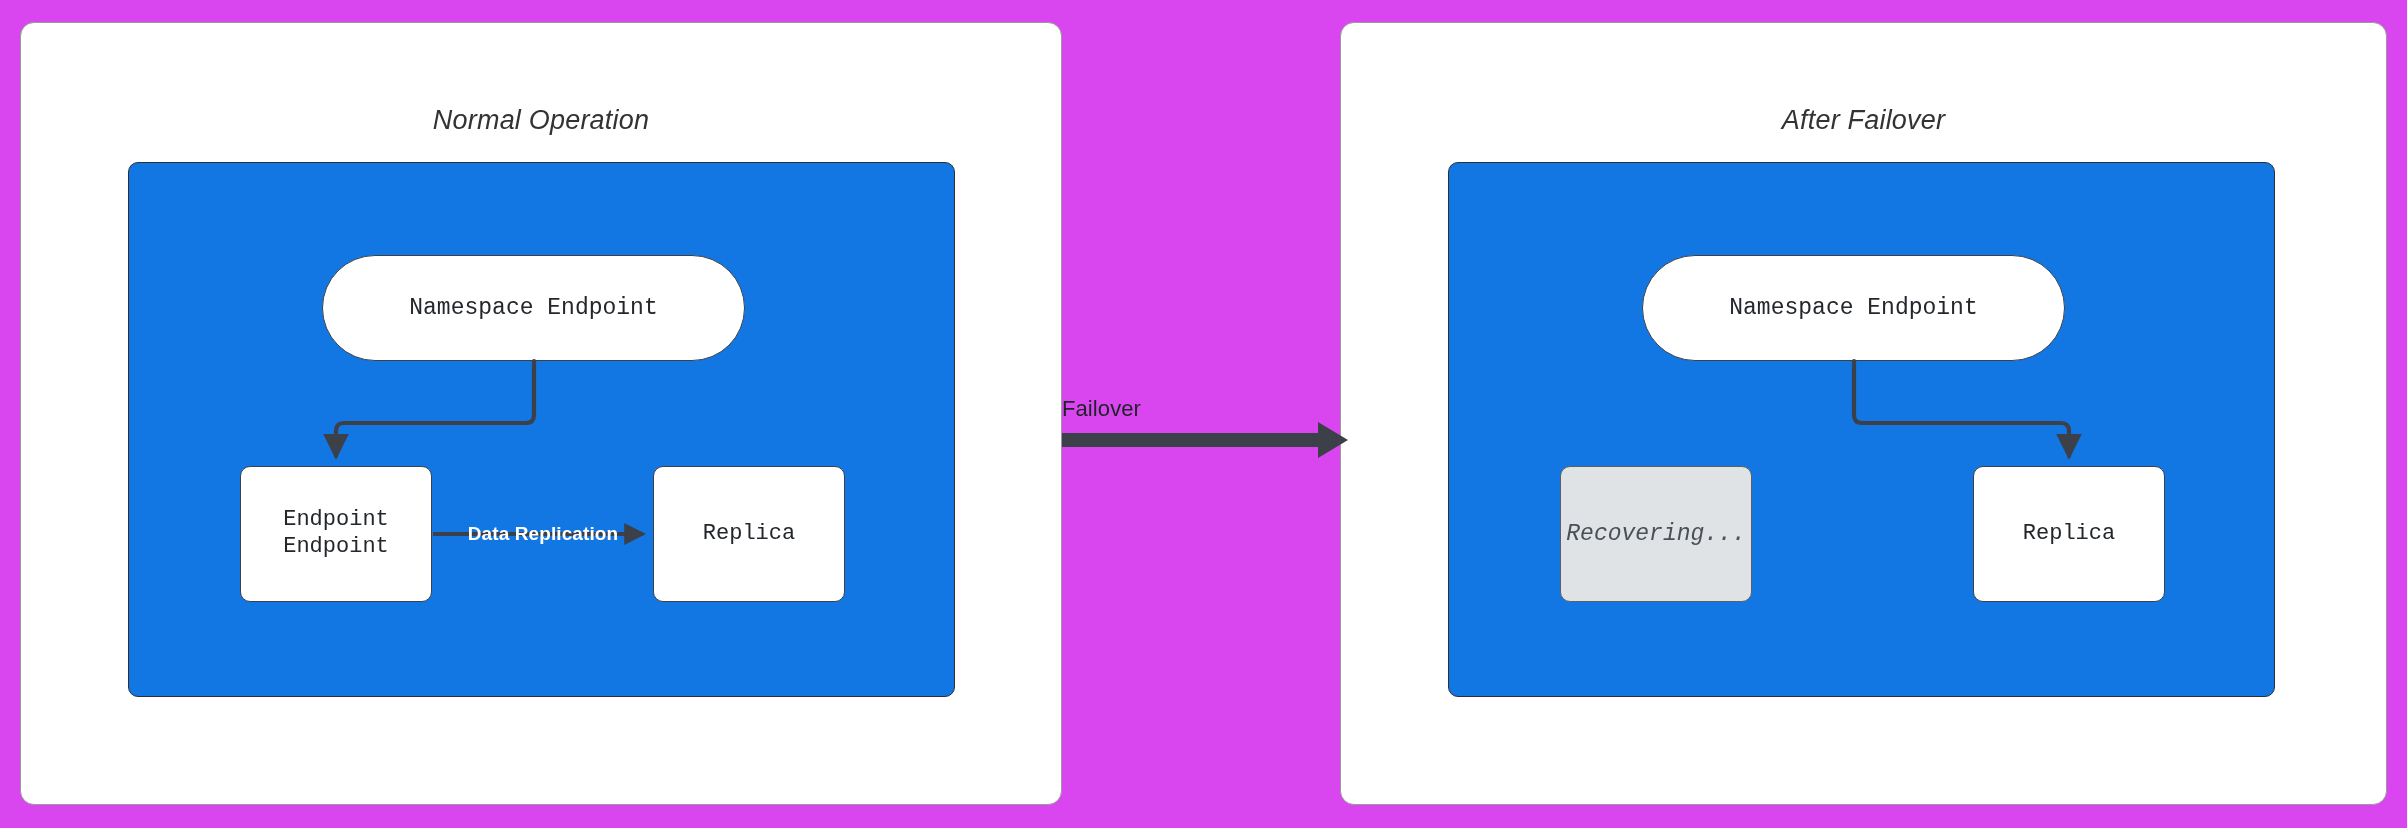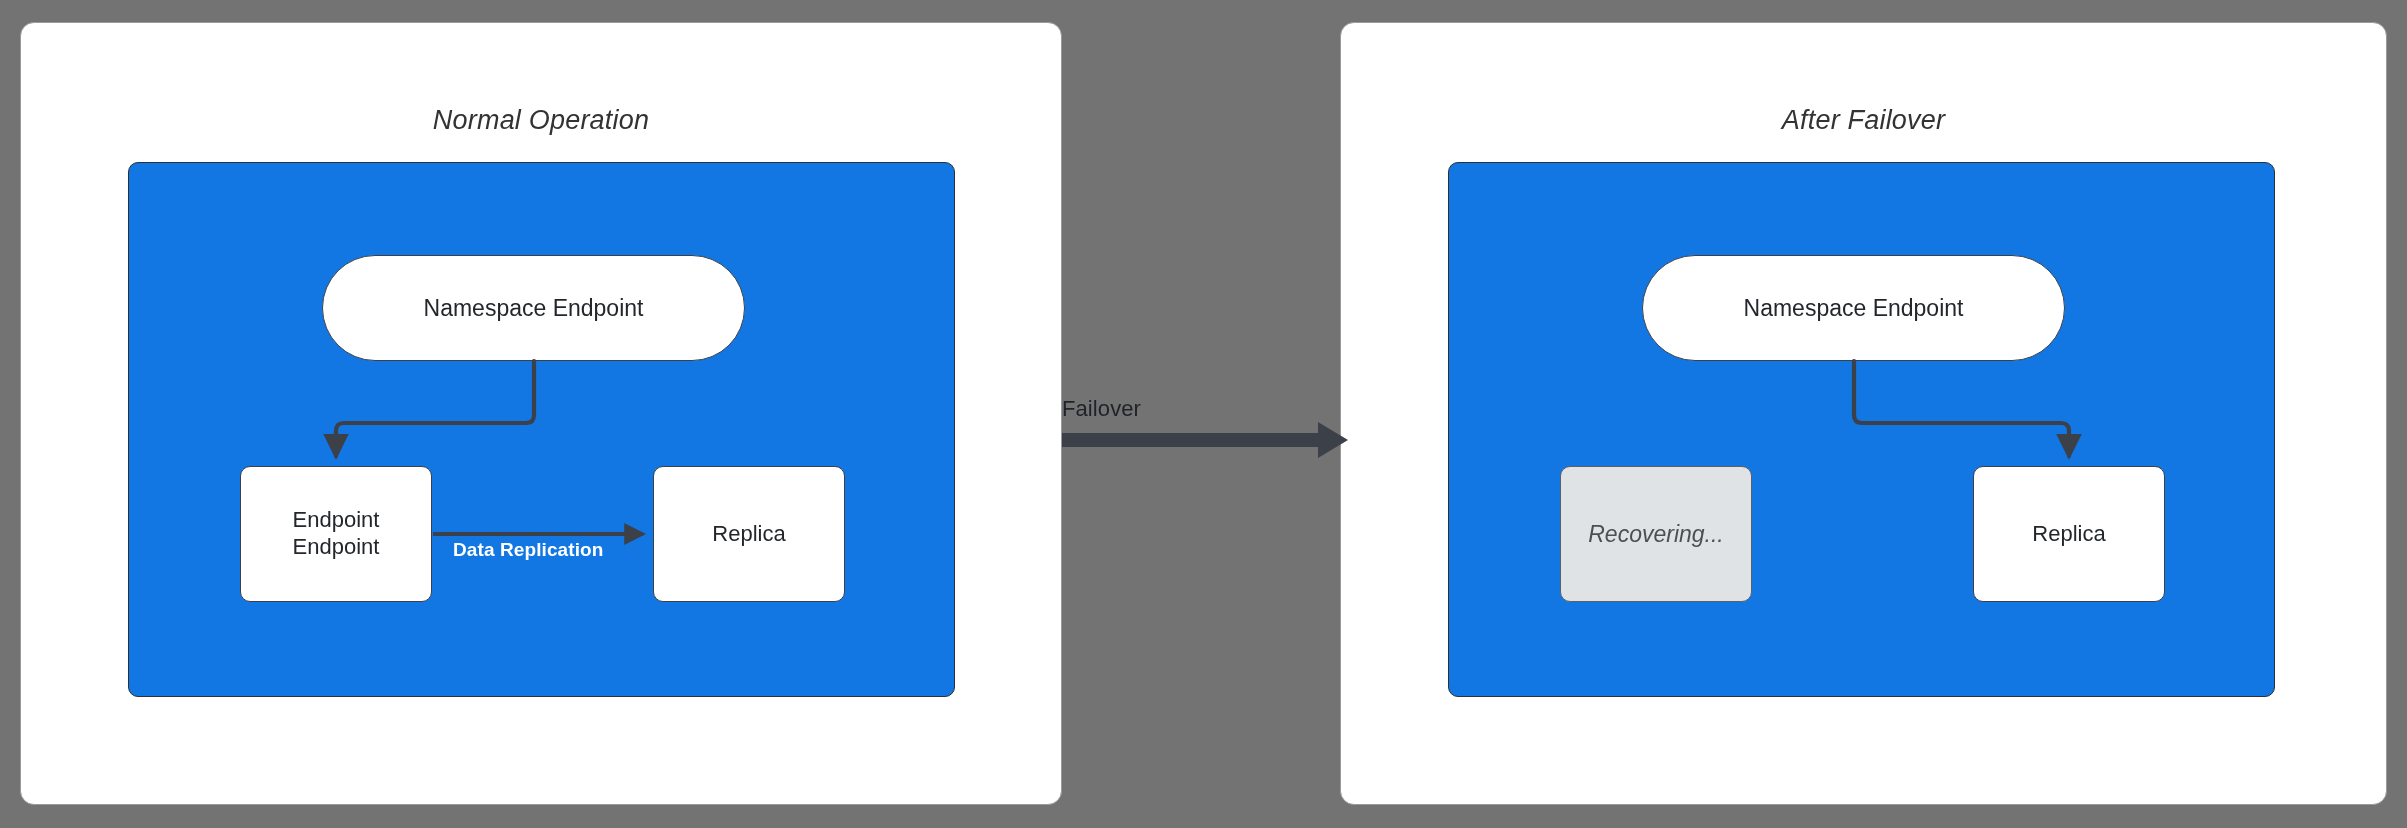--- a/index.html
+++ b/index.html
@@ -8,21 +8,21 @@
     padding: 0;
     background: #ffffff;
   }
   body {
     font-family: "Liberation Sans", sans-serif;
   }
   #stage {
     position: relative;
     width: 2407px;
     height: 828px;
-    background: #737373;
+    background: #d946ef;
     overflow: hidden;
   }
 
   
   .panel {
     position: absolute;
     background: #ffffff;
     border: 1.6px solid #9a9a9a;
     border-radius: 14px;
     box-sizing: border-box;
@@ -60,20 +60,21 @@
     box-sizing: border-box;
     display: flex;
     align-items: center;
     justify-content: center;
     text-align: left;
     background: #ffffff;
     border: 1.8px solid #3c4149;
     color: #23272c;
     font-size: 22px;
     line-height: 1.22;
+    font-family: Liberation Mono, monospace;
   }
   .node.stadium {
     border-radius: 999px;
     font-size: 23px;
   }
   .node.rect {
     border-radius: 10px;
   }
   .node.recovering {
     background: #E0E3E5;
@@ -105,22 +106,23 @@
   .edge-label {
     position: absolute;
     font-size: 19px;
     font-weight: bold;
     color: #ffffff;
     white-space: nowrap;
     letter-spacing: 0.1px;
   }
   #label-data-replication {
     left: 453px;
-    top: 539px;
+    top: 523px;
     width: 180px;
+    text-align: center;
   }
   #label-failover {
     left: 1062px;
     top: 396px;
     width: 278px;
     text-align: left;
     color: #1f2329;
     font-weight: normal;
     font-size: 22px;
   }

